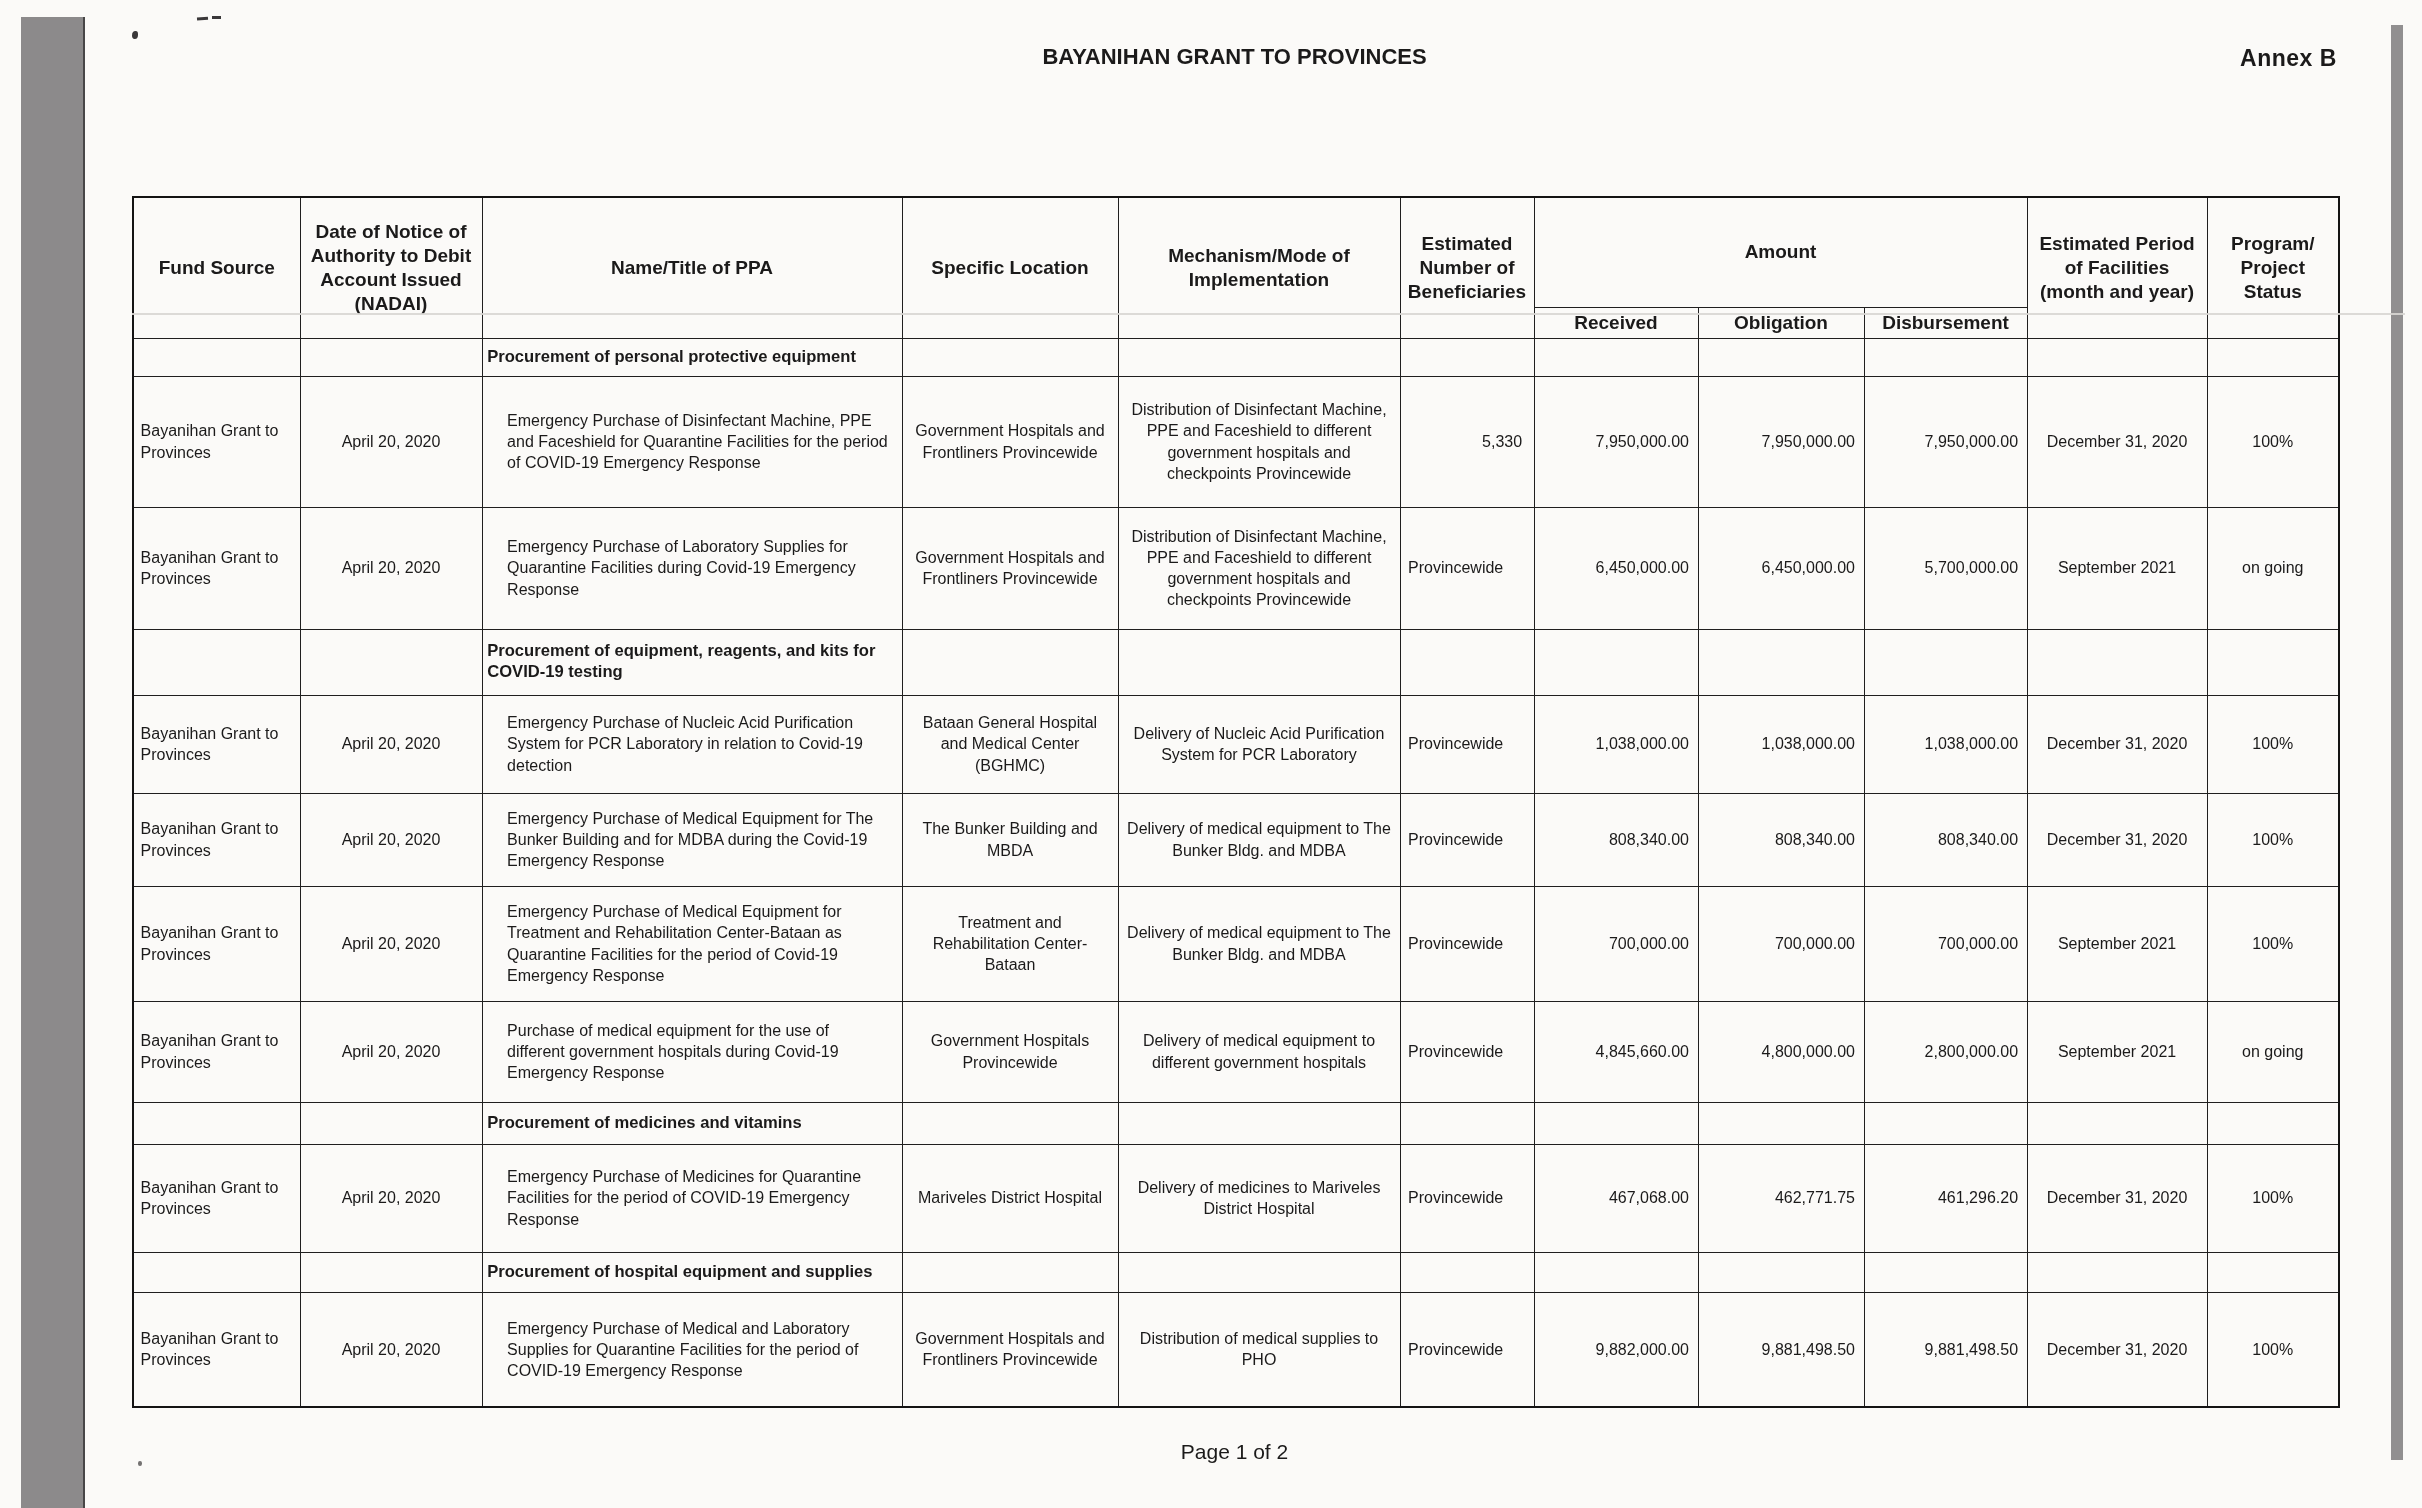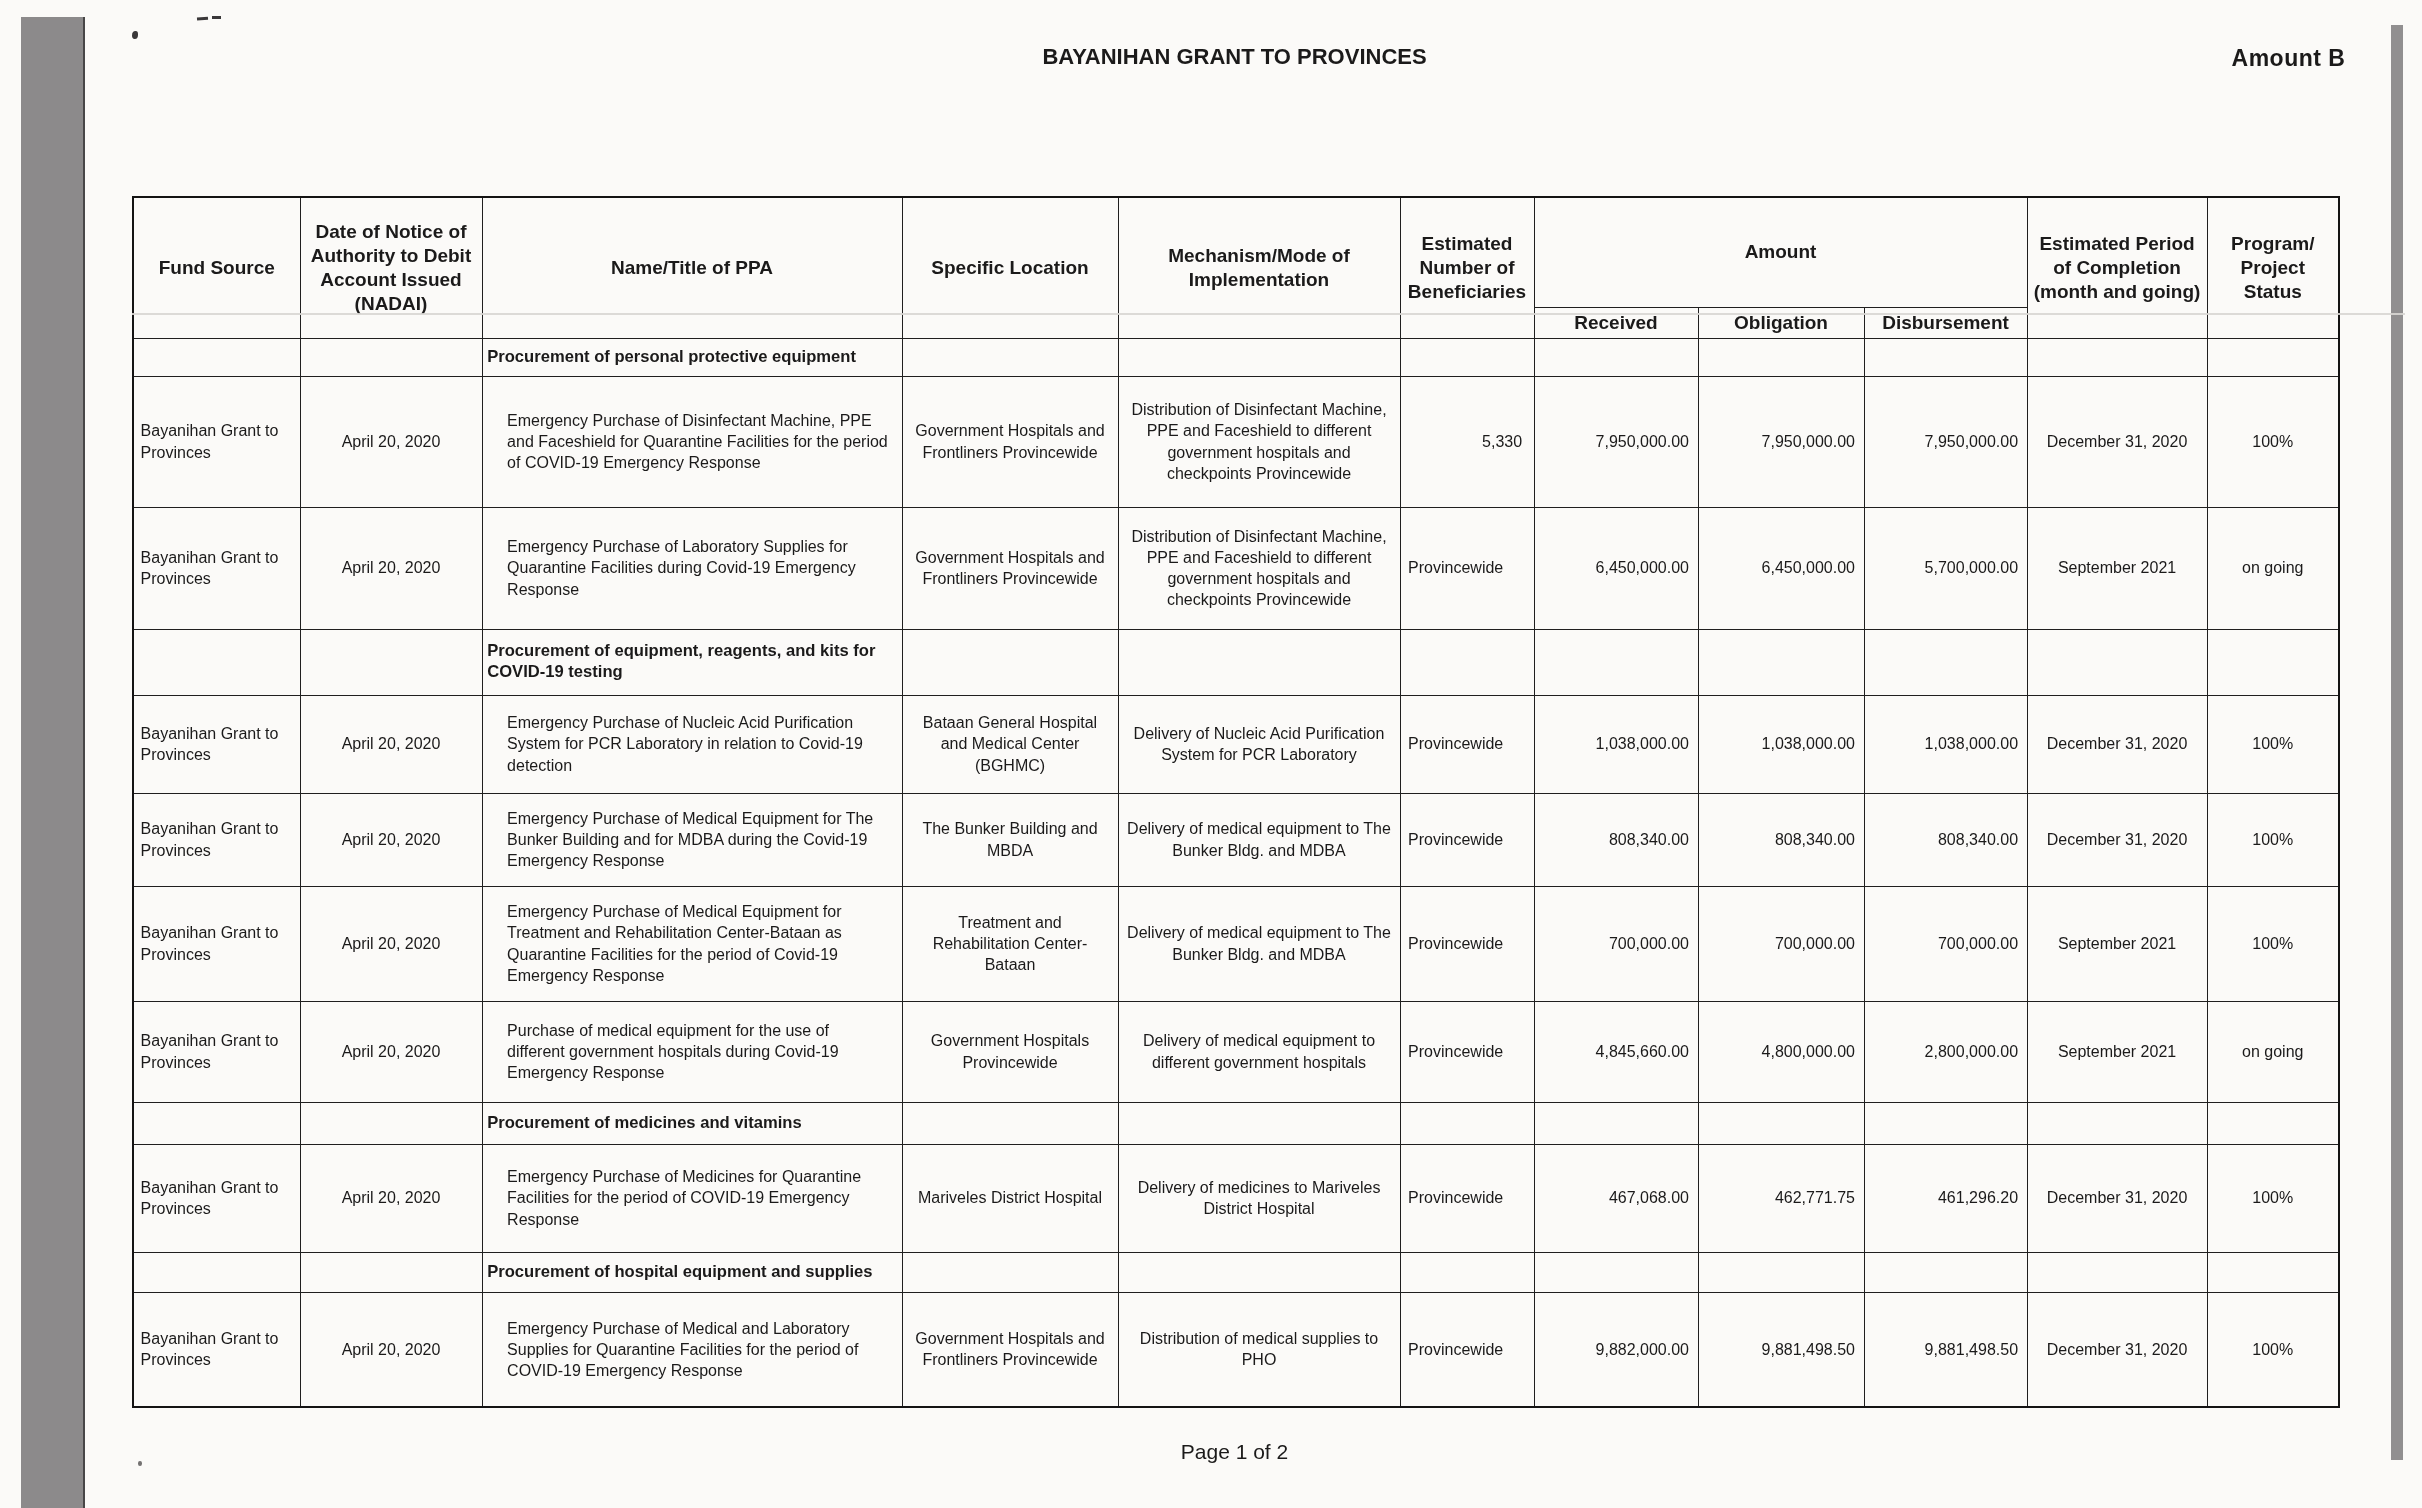--- a/index.html
+++ b/index.html
@@ -58,21 +58,21 @@
 
 <div>
 
   <div class="strip-left"></div>
   <div class="strip-right"></div>
   <div class="mark mark-dash1"></div>
   <div class="mark mark-dash2"></div>
   <div class="mark mark-dot1"></div>
   <div class="mark mark-dot2"></div>
 
-  <div class="annex">Amount B</div>
+  <div class="annex">Annex B</div>
 
   <div class="title-block">
     <div>BAYANIHAN GRANT TO PROVINCES</div>
   </div>
 
   <table>
     <colgroup>
       <col style="width:167px">
         <col style="width:182px">
         <col style="width:420px">
@@ -87,21 +87,21 @@
     </colgroup>
     <thead>
       <tr style="height:110px">
         <th rowspan="2">Fund Source</th>
         <th rowspan="2">Date of Notice of Authority to Debit Account Issued (NADAI)</th>
         <th rowspan="2">Name/Title of PPA</th>
         <th rowspan="2">Specific Location</th>
         <th rowspan="2">Mechanism/Mode of Implementation</th>
         <th rowspan="2">Estimated Number of Beneficiaries</th>
         <th colspan="3">Amount</th>
-        <th rowspan="2">Estimated Period of Completion (month and going)</th>
+        <th rowspan="2">Estimated Period of Facilities (month and year)</th>
         <th rowspan="2">Program/ Project Status</th>
       </tr>
       <tr style="height:31px">
         <th>Received</th>
         <th>Obligation</th>
         <th>Disbursement</th>
       </tr>
     </thead>
     <tbody>
 

